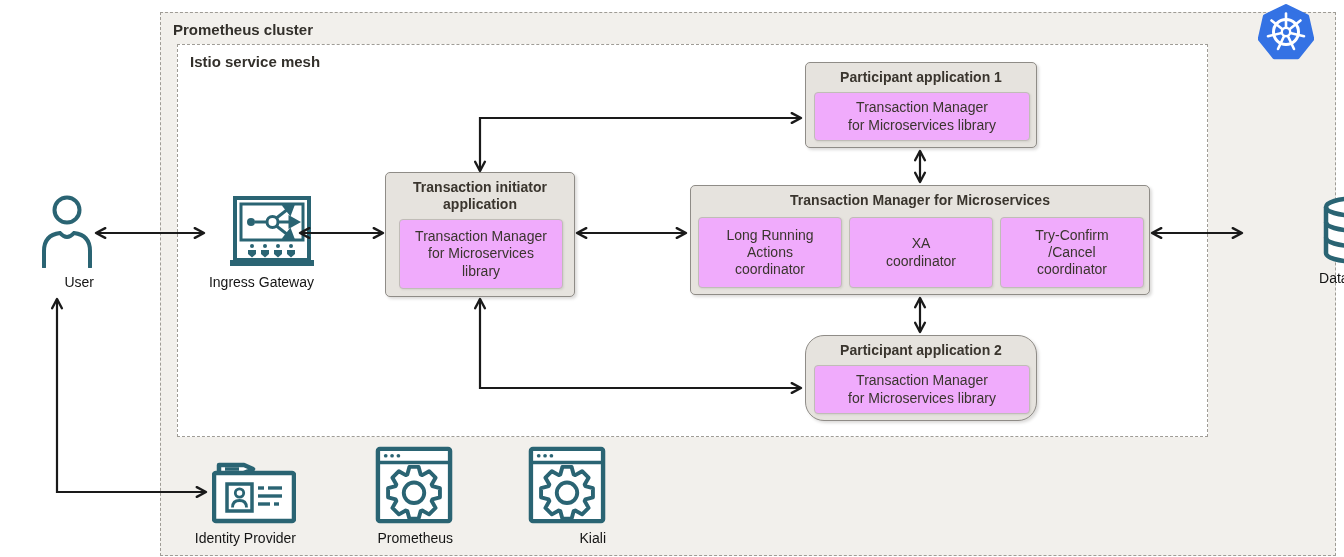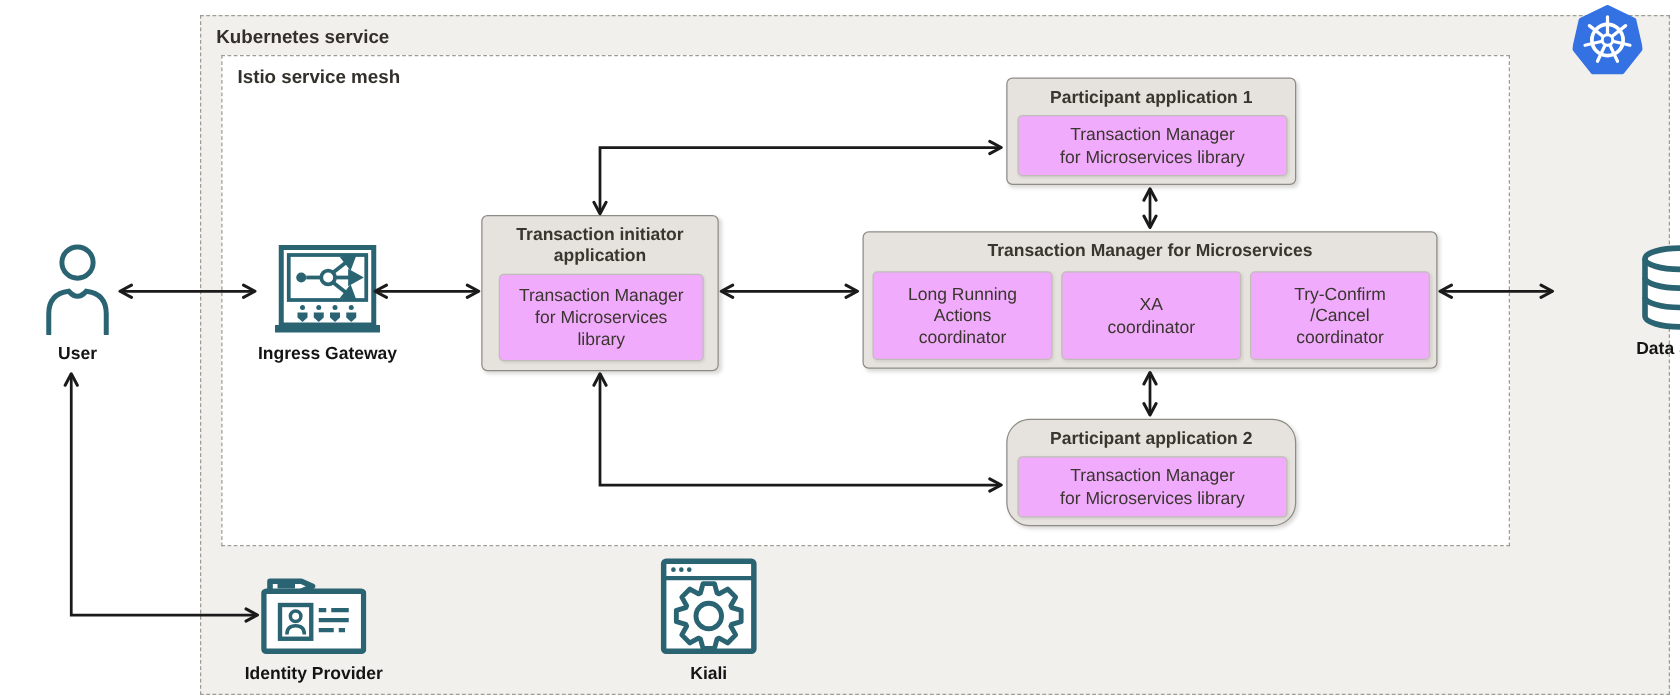--- a/index.html
+++ b/index.html
@@ -23,21 +23,21 @@
 
   #initiator { left:385px; top:172px; width:190px; height:125px; }
   #initiator .subbox { left:13px; top:46px; width:164px; height:70px; }
   #tmm { left:690px; top:185px; width:460px; height:110px; }
   #tmm .subbox { top:31px; width:144px; height:71px; }
   #coord-lra { left:7px; }  #coord-xa { left:158px; }  #coord-tcc { left:309px; }
   #participant1 { left:805px; top:62px;  width:232px; height:86px; }
   #participant2 { left:805px; top:335px; width:232px; height:86px;border-radius:19px; }
   .participant .subbox { left:8px; top:29px; width:216px; height:49px; }
 
-  .icon-group { position:absolute; display:flex; flex-direction:column; align-items:center;font-weight:bold; }
+  .icon-group { position:absolute; display:flex; flex-direction:column; align-items:flex-end; }
   .icon-label { font-size:14px; color:#141414; margin-top:6px; white-space:nowrap; }
   .teal-stroke { stroke:#2a6473; fill:none; }
 
   #edges { position:absolute; left:0; top:0; z-index:5; pointer-events:none; }
   .edge { stroke:#1a1a1a; stroke-width:2.2; fill:none; }
 
   #auth-label { position:absolute; left:8px; top:384px; width:98px; z-index:6;
                 background:#ffffff; text-align:center; font-size:13px; line-height:1.2;
                 color:#262626; white-space:pre-line; }
   #k8s-logo { position:absolute; left:1258px; top:3px; z-index:4; }
@@ -55,21 +55,21 @@
         <circle cx="11" cy="10" r="1.9" fill="#2a6473"></circle>
         <circle cx="17.5" cy="10" r="1.9" fill="#2a6473"></circle>
         <circle cx="24" cy="10" r="1.9" fill="#2a6473"></circle>
         <polygon points="58.79,41.16 66.59,43.31 66.59,52.69 58.79,54.84 58.13,56.45 62.12,63.49 55.49,70.12 48.45,66.13 46.84,66.79 44.69,74.59 35.31,74.59 33.16,66.79 31.55,66.13 24.51,70.12 17.88,63.49 21.87,56.45 21.21,54.84 13.41,52.69 13.41,43.31 21.21,41.16 21.87,39.55 17.88,32.51 24.51,25.88 31.55,29.87 33.16,29.21 35.31,21.41 44.69,21.41 46.84,29.21 48.45,29.87 55.49,25.88 62.12,32.51 58.13,39.55" fill="#fff" stroke="#2a6473" stroke-width="4" stroke-linejoin="round"></polygon>
         <circle cx="40" cy="48" r="10.5" fill="#fff" stroke="#2a6473" stroke-width="4"></circle>
       </symbol>
     </defs>
   </svg>
 
   <div class="region cluster">
-    <span class="region-label">Kubernetes service</span>
+    <span class="region-label">Prometheus cluster</span>
 
     <div class="region mesh">
       <span class="region-label">Istio service mesh</span>
     </div>
   </div>
 
   <svg id="k8s-logo" width="56" height="60" viewBox="0 0 56 60">
     <polygon points="28,3 49.1,13.2 54.3,36 39.7,54.3 16.3,54.3 1.7,36 6.9,13.2" fill="#3472e4" stroke="#3472e4" stroke-width="4" stroke-linejoin="round"></polygon>
     <circle cx="28" cy="29" r="12.5" fill="none" stroke="#fff" stroke-width="3"></circle>
     <g stroke="#fff" stroke-width="2.6" stroke-linecap="round">
@@ -189,20 +189,26 @@
         <line x1="46" y1="28" x2="52" y2="28"></line>
           <line x1="56" y1="28" x2="70" y2="28"></line>
         <line x1="46" y1="36" x2="70" y2="36"></line>
         <line x1="46" y1="44" x2="58" y2="44"></line>
           <line x1="62" y1="44" x2="67" y2="44"></line>
       </g>
     </svg>
     <span class="icon-label">Identity Provider</span>
   </div>
 
+  <div class="icon-group" style="left:375px; top:446px; width:78px;">
+    <svg width="78" height="78" viewBox="0 0 80 80">
+        <use href="#sym-appwin"></use>
+      </svg>
+    <span class="icon-label">Prometheus</span>
+  </div>
 
   <div class="icon-group" style="left:528px; top:446px; width:78px;">
     <svg width="78" height="78" viewBox="0 0 80 80">
         <use href="#sym-appwin"></use>
       </svg>
     <span class="icon-label">Kiali</span>
   </div>
 
 
   <svg id="edges" width="1344" height="557" viewBox="0 0 1344 557">

